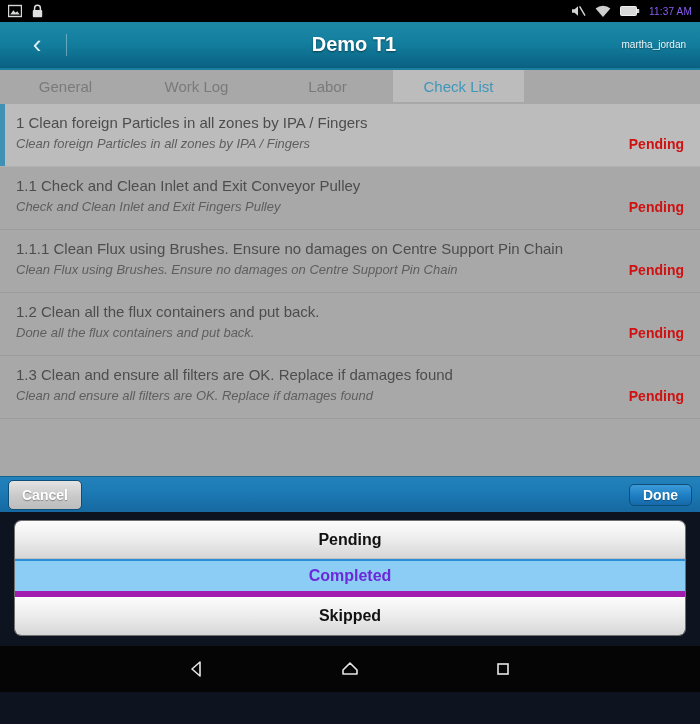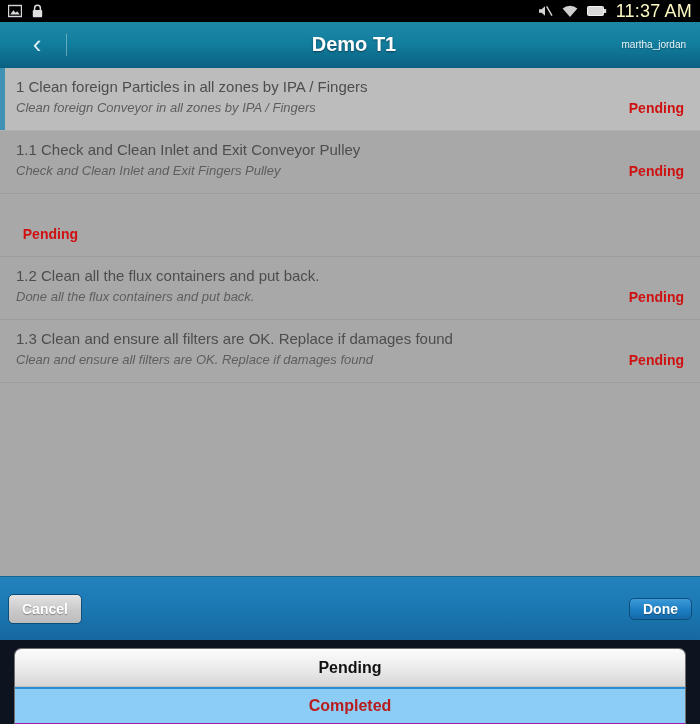--- a/index.html
+++ b/index.html
@@ -12,21 +12,21 @@
   #app { position: relative; width: 700px; height: 724px; }
 
   
   .statusbar {
     height: 22px; background: #000;
     display: flex; align-items: center;
     padding: 0 8px; color: #e8e8e8;
   }
   .sb-left { display: flex; align-items: center; gap: 10px; }
   .sb-right { margin-left: auto; display: flex; align-items: center; gap: 9px; }
-  .sb-clock { font-size: 18px; color: #fef9c3; letter-spacing: .2px; }
+  .sb-clock { font-size: 10px; color: #8b5cf6; letter-spacing: .2px; }
   .ico { display: inline-block; line-height: 0; }
 
   
   .header {
     height: 46px;
     background: linear-gradient(to bottom, #1e87a6 0%, #137f9f 45%, #0a6283 100%);
     display: flex; align-items: center;
     position: relative; padding: 0 14px;
     border-bottom: 1px solid #0b5e7d;
   }
@@ -68,21 +68,21 @@
   }
   .tab.active {
     background: #bcbcbc; color: #3f97bb;
     border-top: 2px solid #1a7fa0;
   }
   .tabs-filler { flex: 1; }
 
   
   .list {
     background: #a8a8a8;
-    height: 508px; overflow: hidden;
+    height: 372px; overflow: hidden;
   }
   .row {
     position: relative;
     height: 63px;
     padding: 9px 16px 0 16px;
     border-bottom: 1px solid #9d9d9d;
     display: flex; align-items: flex-start;
   }
   .row.selected { background: #bcbcbc; border-bottom-color: #b0b0b0; }
   .row.selected::before {
@@ -101,21 +101,21 @@
   }
   .row-status {
     align-self: center; margin-top: 8px;
     font-size: 14px; font-weight: bold; color: #cf1111;
     min-width: 62px; text-align: right;
   }
   .list-rest { background: #a8a8a8; height: 100%; }
 
   
   .actionbar {
-    height: 64px;
+    height: 36px;
     background: linear-gradient(to bottom, #2381bb 0%, #1b78b2 50%, #1668a0 100%);
     border-top: 1px solid #15638f;
     display: flex; align-items: center;
     padding: 0 8px;
   }
   .btn-cancel {
     font-size: 14px; font-weight: bold; color: #ffffff;
     text-shadow: 0 1px 1px rgba(0,0,0,.35);
     background: linear-gradient(to bottom, #e3e3e3 0%, #c9c9c9 55%, #bdbdbd 100%);
     border: 1px solid #0e4f79; border-radius: 5px;
@@ -143,23 +143,23 @@
   .opt {
     height: 38px;
     display: flex; align-items: center; justify-content: center;
     font-size: 16px; font-weight: bold; color: #111111;
     background: linear-gradient(to bottom, #fcfcfc 0%, #ededed 48%, #d6d6d6 100%);
     border-bottom: 1px solid #c0c0c0;
   }
   .opt:last-child { border-bottom: none; }
   .opt.selected {
     background: #8ccdf5;
-    color: #b91c1c;
+    color: #6d28d9;
     border-top: 2px solid #2a8fd6;
-    border-bottom: 2px solid #a21caf;
+    border-bottom: 6px solid #a21caf;
   }
 
   
   .navbar {
     height: 46px; background: #050505;
     display: flex; align-items: center; justify-content: space-around;
     padding: 0 120px;
   }
   .navbtn { width: 44px; height: 44px; display: flex; align-items: center; justify-content: center; }
 </style>
@@ -205,37 +205,48 @@
     </div>
   </div>
 
   <div class="header">
     <div class="back-btn">‹</div>
     <div class="hdr-div"></div>
     <div class="hdr-title">Demo T1</div>
     <div class="hdr-user">martha_jordan</div>
   </div>
 
+  <div class="tabs">
+    <div class="tab">General</div>
+    <div class="tab">Work Log</div>
+    <div class="tab">Labor</div>
+    <div class="tab active">Check List</div>
+    <div class="tabs-filler"></div>
+  </div>
 
   <div class="list">
     <div class="row selected">
       <div class="row-texts">
         <div class="row-title">1 Clean foreign Particles in all zones by IPA / Fingers</div>
-        <div class="row-sub">Clean foreign Conveyor in all zones by IPA / Fingers</div>
+        <div class="row-sub">Clean foreign Particles in all zones by IPA / Fingers</div>
       </div>
       <div class="row-status">Pending</div>
     </div>
     <div class="row">
       <div class="row-texts">
         <div class="row-title">1.1 Check and Clean Inlet and Exit Conveyor Pulley</div>
         <div class="row-sub">Check and Clean Inlet and Exit Fingers Pulley</div>
       </div>
       <div class="row-status">Pending</div>
     </div>
     <div class="row">
+      <div class="row-texts">
+        <div class="row-title">1.1.1 Clean Flux using Brushes. Ensure no damages on Centre Support Pin Chain</div>
+        <div class="row-sub">Clean Flux using Brushes. Ensure no damages on Centre Support Pin Chain</div>
+      </div>
       <div class="row-status">Pending</div>
     </div>
     <div class="row">
       <div class="row-texts">
         <div class="row-title">1.2 Clean all the flux containers and put back.</div>
         <div class="row-sub">Done all the flux containers and put back.</div>
       </div>
       <div class="row-status">Pending</div>
     </div>
     <div class="row">

